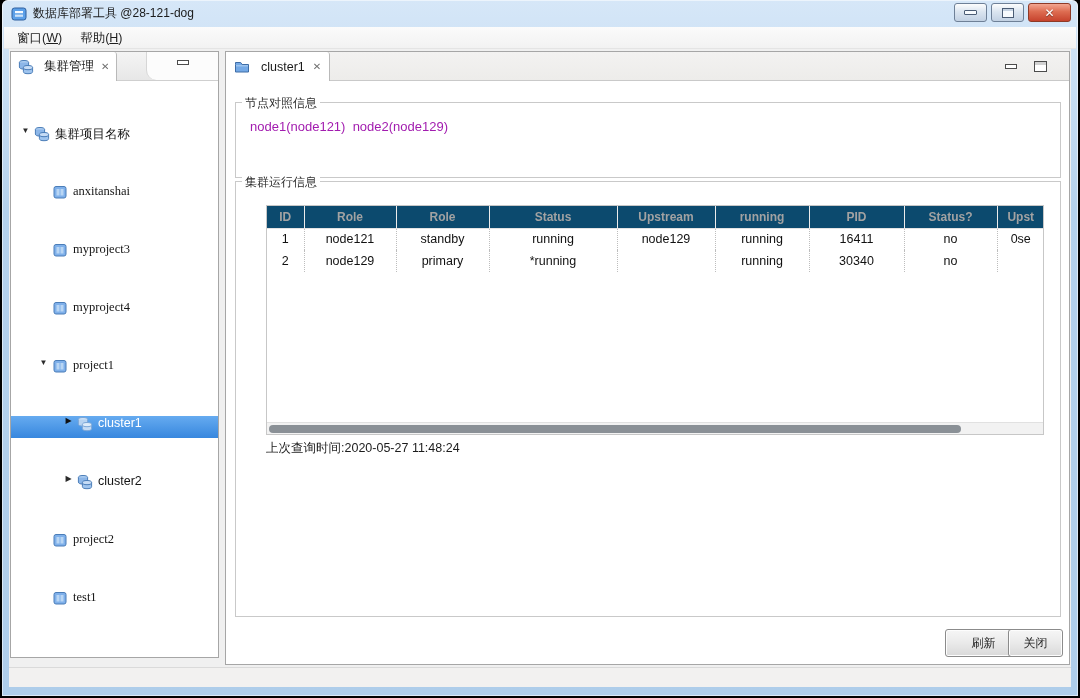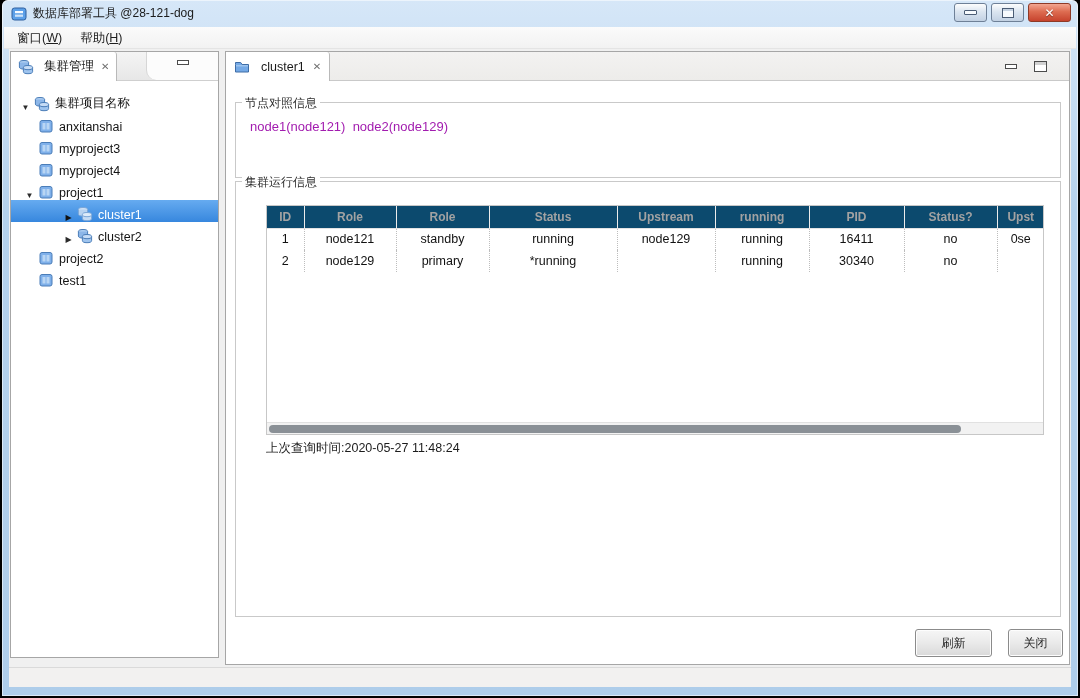--- a/index.html
+++ b/index.html
@@ -43,28 +43,28 @@
   .tab-close { color:#6f6f6f; font-size:10px; font-weight:bold; margin-left:2px; cursor:default; }
   .tab-close::before { content:"✕"; }
   .vl-toolbar { position:absolute; right:0; top:0; bottom:0; width:72px; background:#fcfcfc;
     border-left:1px solid #d6d6d6; border-bottom-left-radius:10px;
     display:flex; justify-content:center; align-items:flex-start; padding-top:8px; }
   .chrome-min { width:12px; height:5px; border:1px solid #4c4c4c; background:#fff; }
   .chrome-max { width:13px; height:11px; border:1px solid #4c4c4c; background:#fff; box-shadow:inset 0 3px 0 rgba(0,0,0,.18); }
 
   
   .tree { position:absolute; top:30px; left:0; right:0; bottom:0; background:#fff; padding-top:8px; overflow:hidden; }
-  .tree-row { height:22px; display:flex; align-items:flex-end; font-size:12.5px; color:#141414; white-space:nowrap; cursor:default; }
+  .tree-row { height:22px; display:flex; align-items:flex-start; font-size:12.5px; color:#141414; white-space:nowrap; cursor:default;margin-top:36px; }
   .tree-row.selected { background:linear-gradient(#66abf0,#3787de); color:#fff; }
   .tw { width:17px; flex:none; text-align:center; font-size:8px; color:#2b2b2b; }
   .tree-row.selected .tw { color:#111; }
   .tw.exp::before { content:"▼"; }
   .tw.col::before { content:"▶"; }
   .ticon { width:16px; height:16px; flex:none; margin-right:5px; }
-  .lvl0 { padding-left:6px; } .lvl1 { padding-left:10px; } .lvl2 { padding-left:49px; }
+  .lvl0 { padding-left:6px; } .lvl1 { padding-left:24px;font-family:Liberation Serif, serif; } .lvl2 { padding-left:49px; }
 
   
   .editor { position:absolute; left:216px; top:2px; right:1px; bottom:2px; background:#fff; border:1px solid #a6a6a6; }
   .ed-header { position:relative; height:29px; background:linear-gradient(#f3f2f1,#edecea); border-bottom:1px solid #c9c9c9; }
   .ed-tab { position:absolute; left:0; top:0; height:29px; padding:0 8px; background:#fff;
     border-right:1px solid #b9b9b9; border-top-right-radius:3px;
     display:flex; align-items:center; gap:6px; font-size:12.5px; color:#1a1a1a; }
   .ed-chrome { position:absolute; right:22px; top:0; height:29px; display:flex; align-items:center; gap:17px; }
   .ed-body { position:absolute; top:30px; left:0; right:0; bottom:0; background:#fff; }
 
@@ -87,21 +87,21 @@
   td:first-child { border-left:none; }
   .hscroll { position:absolute; left:0; right:0; bottom:0; height:12px; background:#f2f2f2; border-top:1px solid #e1e1e1; }
   .hthumb { position:absolute; left:2px; top:2px; width:692px; height:8px; background:#8a9096; border-radius:4px; }
   .last-query { position:absolute; left:30px; top:258px; font-size:12.5px; color:#1c1c1c; }
 
   
   .btn { position:absolute; top:547px; height:28px; border:1px solid #8b8b8b; border-radius:3px;
     background:linear-gradient(#f6f6f6,#ebebeb 45%,#d9d9d9); box-shadow:inset 0 0 0 1px #fdfdfd;
     font-size:12px; color:#1d1d1d; display:flex; align-items:center; justify-content:center;
     font-family:"Liberation Sans","DejaVu Sans",sans-serif; cursor:default; }
-  .btn-refresh { left:689px; width:77px; }
+  .btn-refresh { left:719px; width:77px; }
   .btn-close { left:782px; width:55px; }
 
   svg { display:block; }
 </style>
 </head>
 <body>
 
 <div class="screen">
   <div class="window">
 

